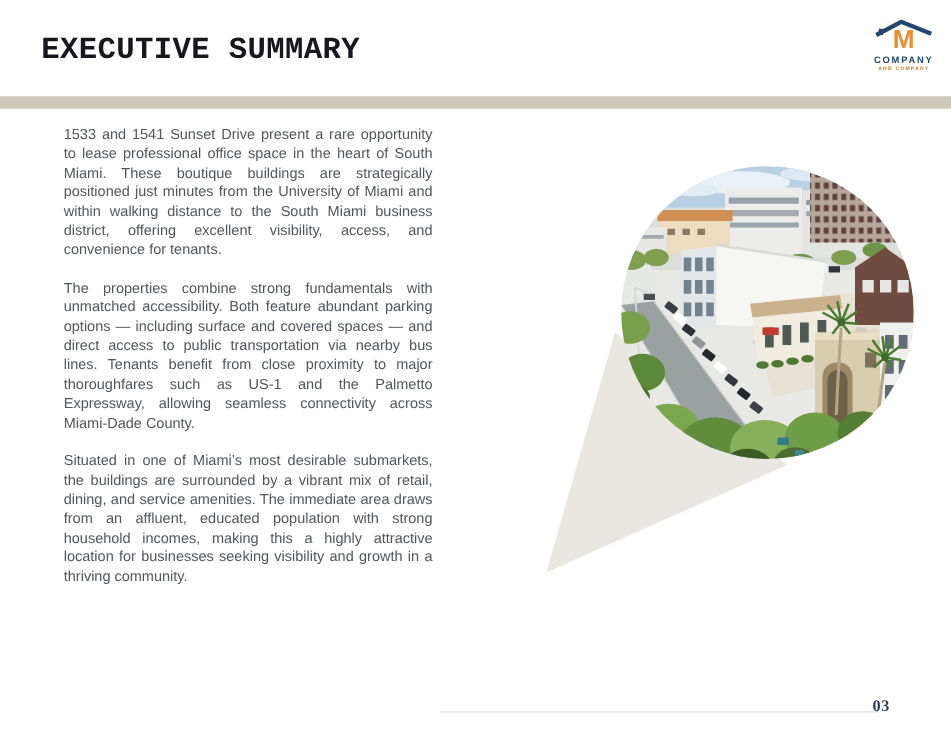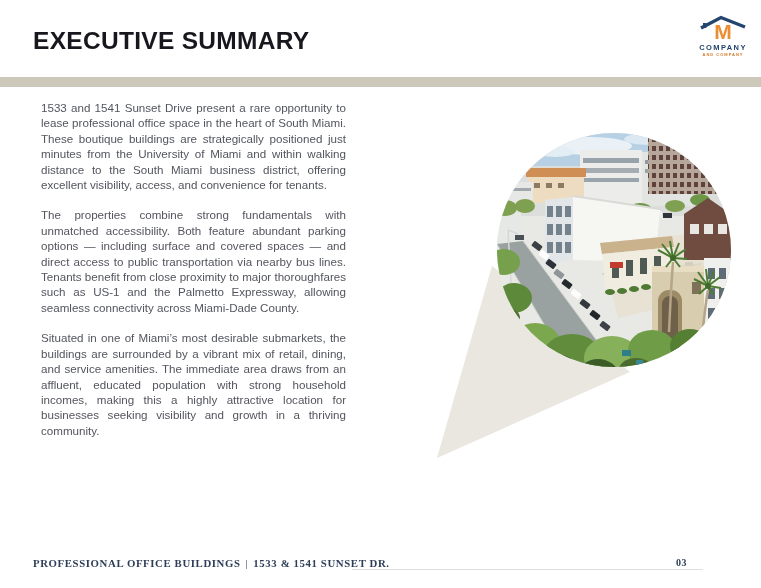--- a/index.html
+++ b/index.html
@@ -2,21 +2,21 @@
 <html><head>
 <meta charset="utf-8">
 <style>
   html,body { margin:0; padding:0; background:#ffffff; }
   .page {
     position:relative; width:761px; height:588px; background:#ffffff;
     overflow:hidden; font-family:"Liberation Sans", sans-serif;
   }
   .title {
     position:absolute; left:33px; top:27px; margin:0;
-    font-family:Liberation Sans, sans-serif; font-size:24.5px; font-weight:700;
+    font-family:Liberation Mono, monospace; font-size:24.5px; font-weight:700;
     letter-spacing:0.3px; color:#17171d; white-space:nowrap;
   }
   .accent-bar { position:absolute; left:0; top:77px; width:761px; height:10px; background:#cdc9ba; }
 
   
   .logo { position:absolute; left:697px; top:15px; width:52px; height:44px; }
   .logo-roof { position:absolute; left:0; top:0; width:52px; height:15px; }
   .logo-m {
     position:absolute; left:0; top:6px; width:52px; text-align:center;
     color:#ec8d33; font-weight:800; font-size:21px; line-height:22px;
@@ -30,35 +30,35 @@
     position:absolute; left:0; top:37px; width:52px; text-align:center;
     color:#d07a2a; font-weight:700; font-size:4px; letter-spacing:1px; white-space:nowrap;
   }
 
   
   .bodytext {
     position:absolute; left:33px; top:100px; width:313px;
     font-size:11.6px; line-height:15.4px; color:#53555e;
     text-align:justify;
   }
-  .bodytext p { margin:0 0 15px 8px; }
+  .bodytext p { margin:0 0 15px 18px; }
 
   .photo-wrap { position:absolute; left:410px; top:110px; width:351px; height:365px; }
 
   
   .footer-text {
     position:absolute; left:33px; top:557px;
     font-family:"Liberation Serif", serif; font-weight:700; font-size:10.8px;
     letter-spacing:0.6px; color:#2e3d57; white-space:nowrap;
   }
   .footer-sep { margin:0 5px; font-weight:400; }
   .footer-line { position:absolute; left:352px; top:569px; width:351px; height:1px; background:#dedede; }
   .page-num {
-    position:absolute; left:676px; top:557px;
-    font-family:"Liberation Serif", serif; font-weight:700; font-size:10px;
+    position:absolute; left:698px; top:557px;
+    font-family:"Liberation Serif", serif; font-weight:700; font-size:13px;
     letter-spacing:0.5px; color:#2e3d57;
   }
 </style>
 </head>
 <body>
 
 <div class="page">
 
   <h1 class="title">EXECUTIVE SUMMARY</h1>
 
@@ -246,19 +246,16 @@
           <line x1="708" y1="286" x2="720" y2="277"></line>
             <line x1="708" y1="286" x2="721" y2="288"></line>
           <line x1="708" y1="286" x2="713" y2="294"></line>
             <line x1="708" y1="286" x2="699" y2="294"></line>
         </g>
         <circle cx="708" cy="286" r="3" fill="#3f6b2a"></circle>
       </g>
     </svg>
   </div>
 
-  <div class="footer-text">
-    <span>PROFESSIONAL OFFICE BUILDINGS</span><span class="footer-sep">|</span><span>1533 &amp; 1541 SUNSET DR.</span>
-  </div>
   <div class="footer-line"></div>
   <div class="page-num">03</div>
 
 </div>
 
 </body></html>

